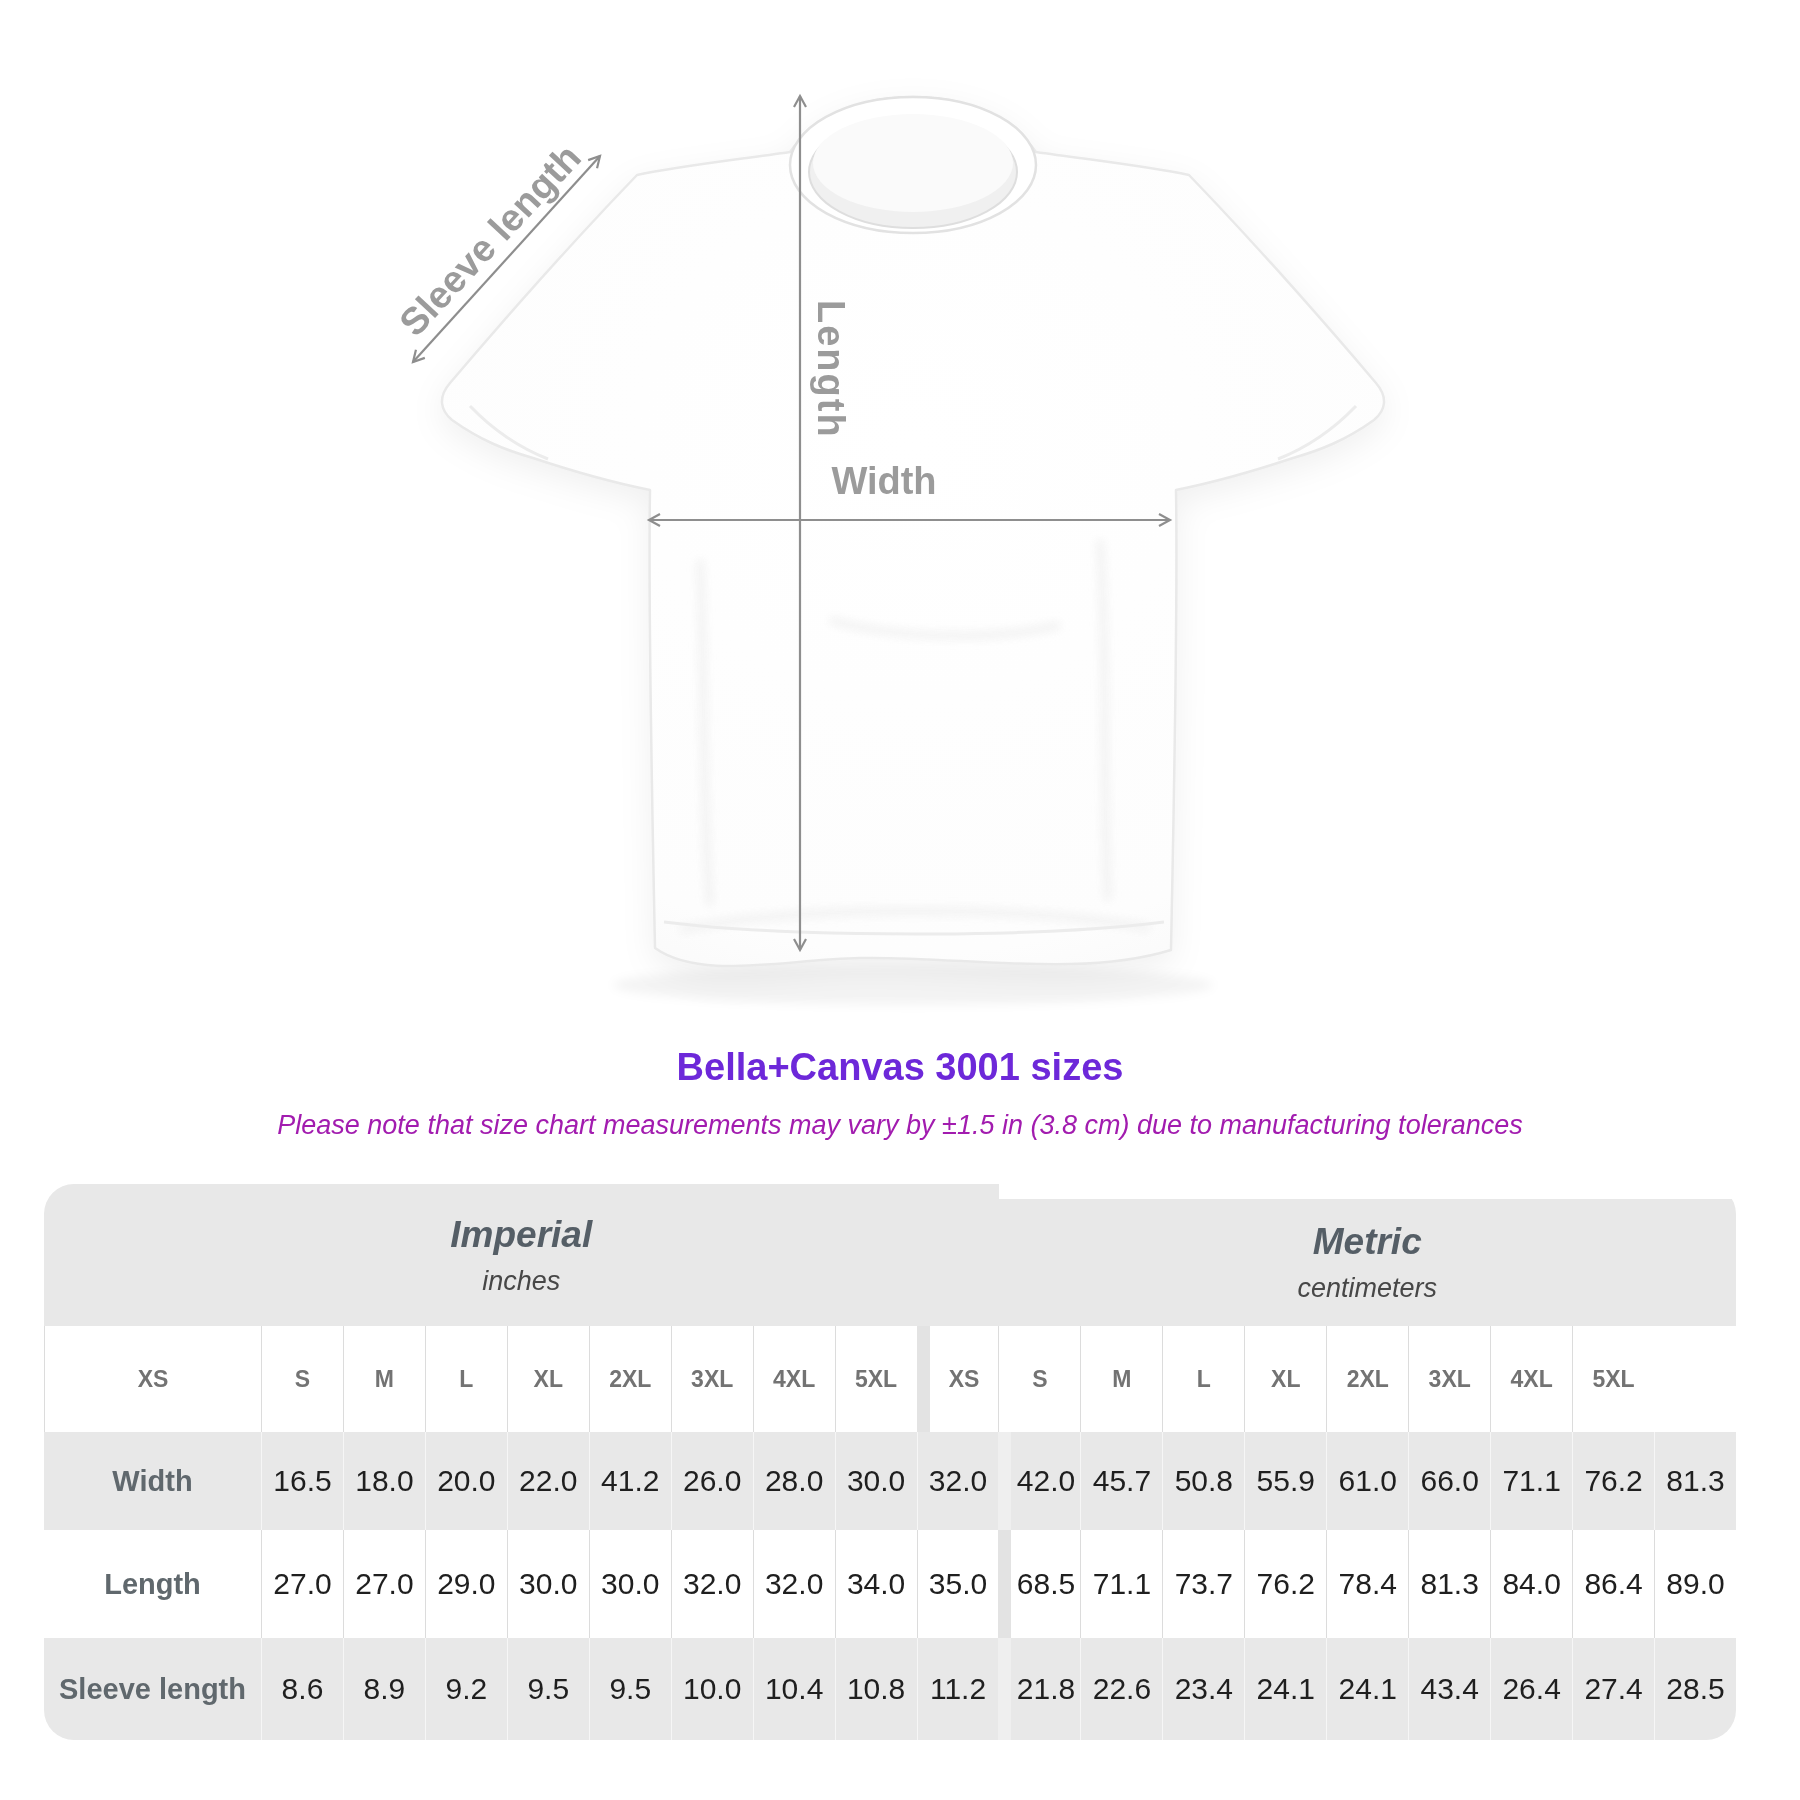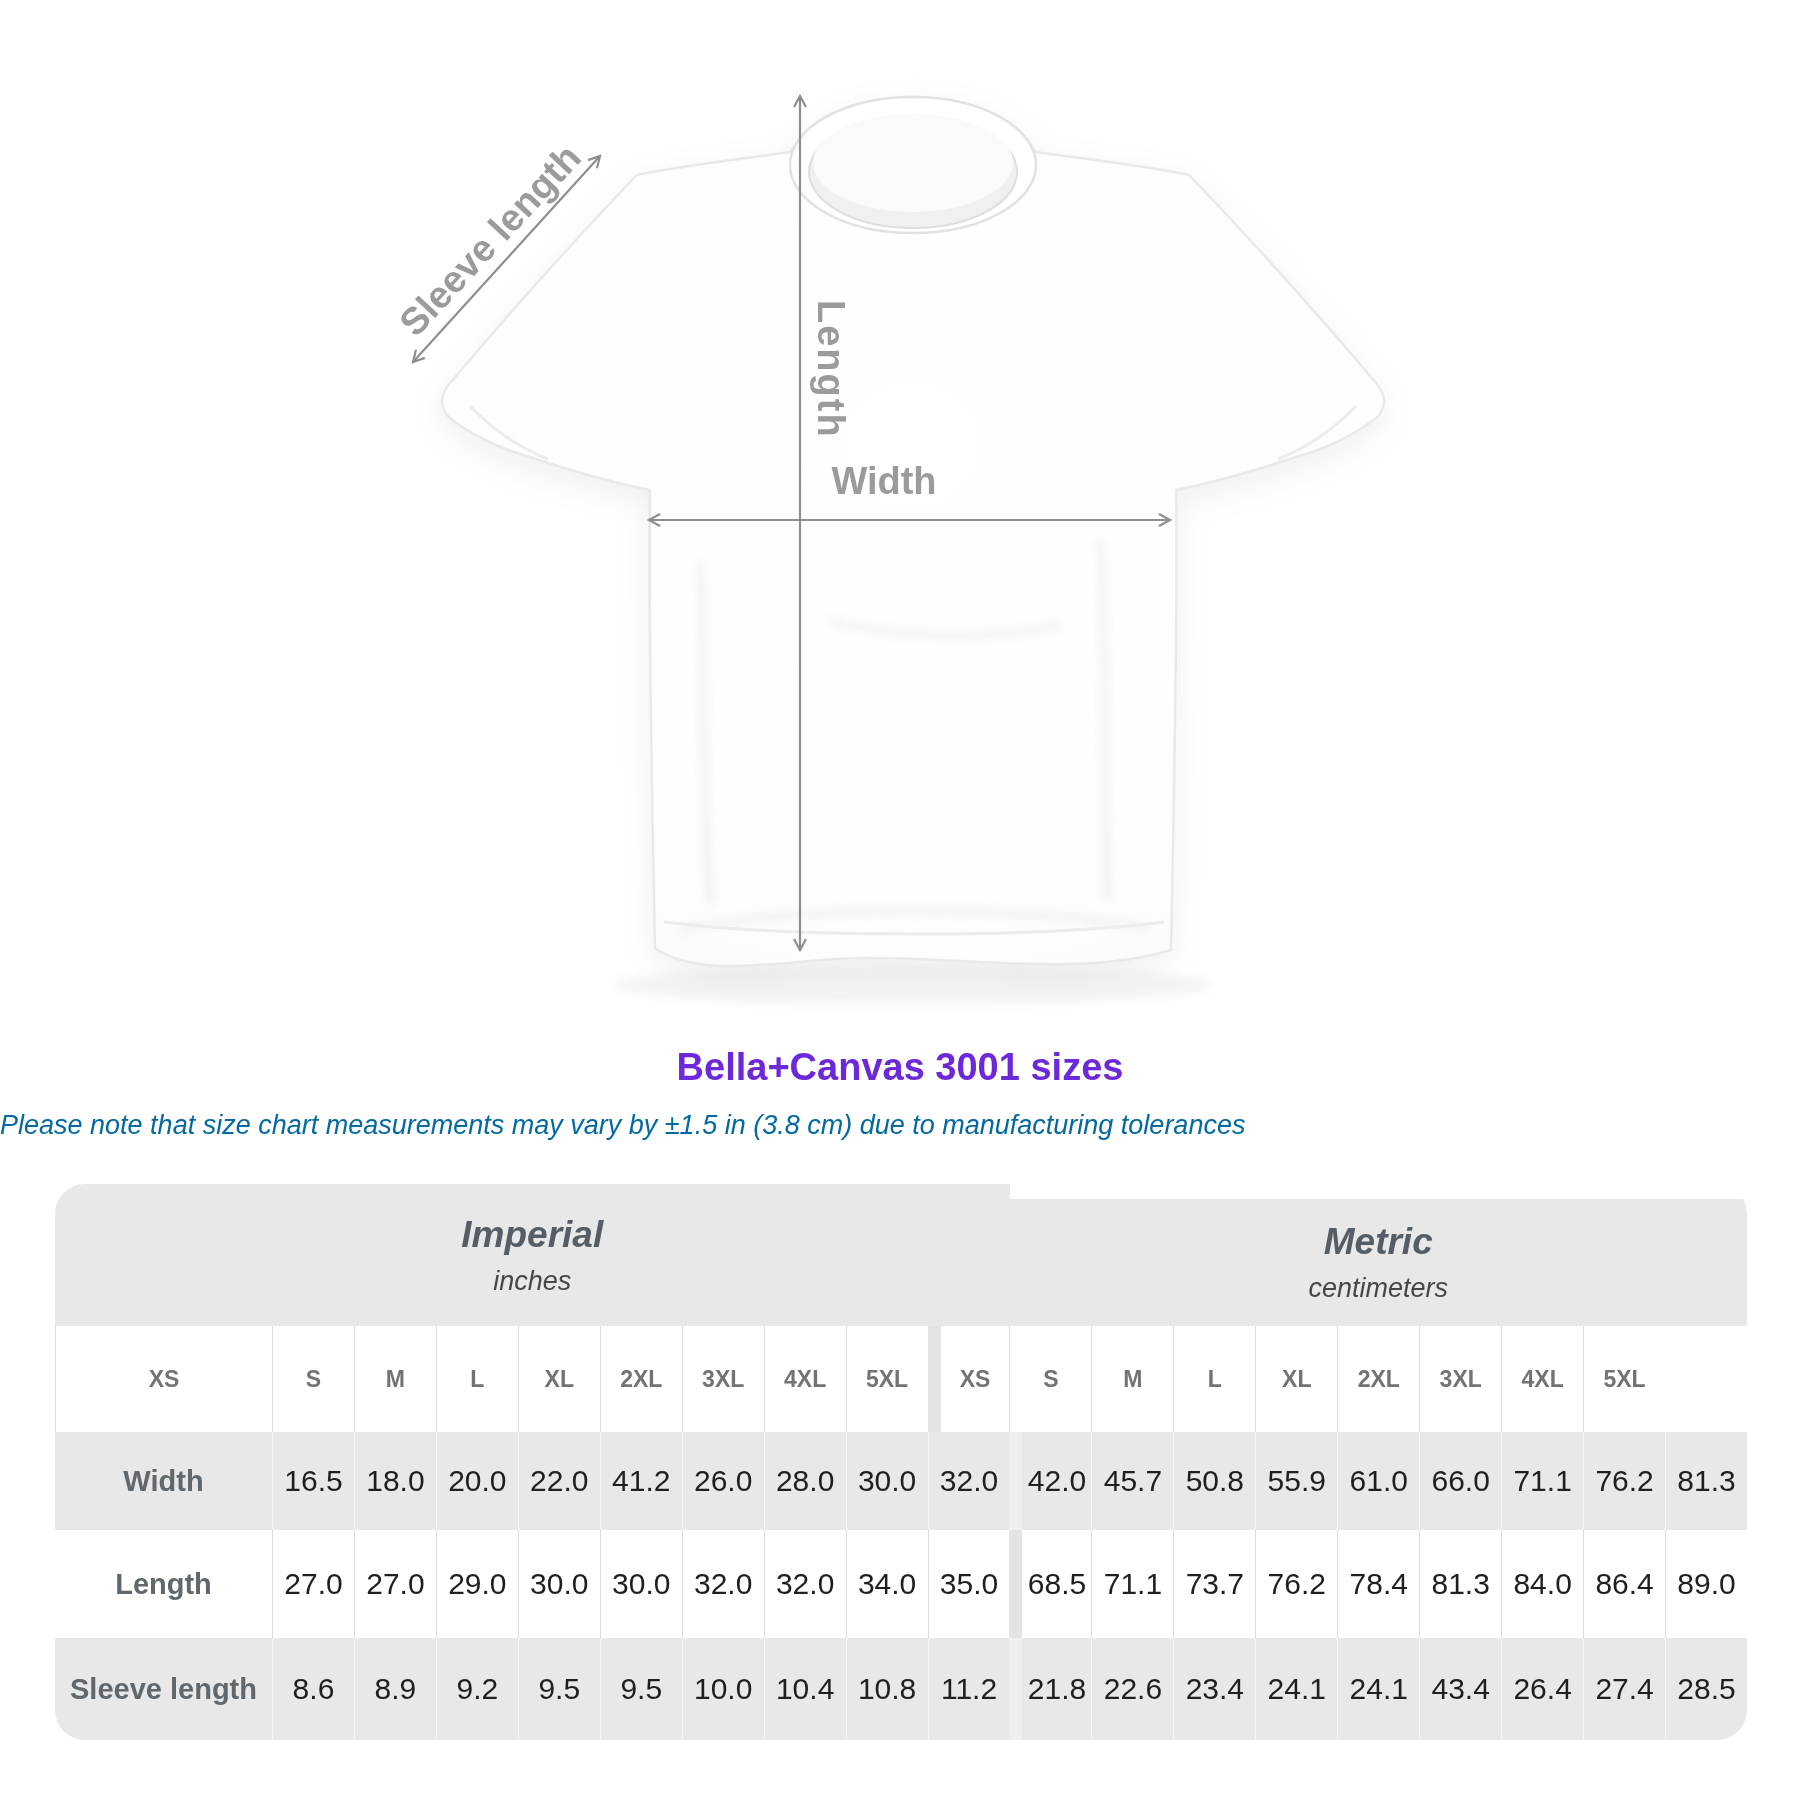--- a/index.html
+++ b/index.html
@@ -12,25 +12,25 @@
 
   .diag-label{position:absolute;color:#9b9b9b;font-weight:bold;font-size:38px;line-height:1;
               white-space:nowrap;}
   .label-length{left:812px;top:300px;writing-mode:vertical-rl;letter-spacing:2px;}
   .label-width{left:884px;top:462px;transform:translateX(-50%);}
   .label-sleeve{left:490px;top:240px;transform:translate(-50%,-50%) rotate(-47deg);}
 
   
   .chart-title{position:absolute;top:1046px;left:0;width:100%;text-align:center;
                font-size:38px;font-weight:bold;color:#6d28d9;}
-  .chart-note{position:absolute;top:1110px;left:0;width:100%;
-              font-style:italic;font-size:27px;color:#0369a1;}
+  .chart-note{position:absolute;top:1110px;left:0;width:100%;text-align:center;
+              font-style:italic;font-size:27px;color:#a21caf;}
 
   
-  .size-table{position:absolute;left:55px;top:1184px;width:1692px;border-radius:30px;
+  .size-table{position:absolute;left:44px;top:1184px;width:1692px;border-radius:30px;
               overflow:hidden;}
   .tgrid{display:grid;grid-template-columns:217px repeat(18,1fr);}
   .band{height:142px;}
   .band-sec{display:flex;flex-direction:column;align-items:center;justify-content:center;
             gap:10px;background:#e8e8e8;}
   .band-left{grid-column:1 / span 10;}
   .band-right{grid-column:11 / span 9;margin-top:15px;}
   .band-label{font-size:37px;font-weight:bold;font-style:italic;color:#555e66;}
   .band-unit{font-size:27px;font-style:italic;color:#474747;}
 

